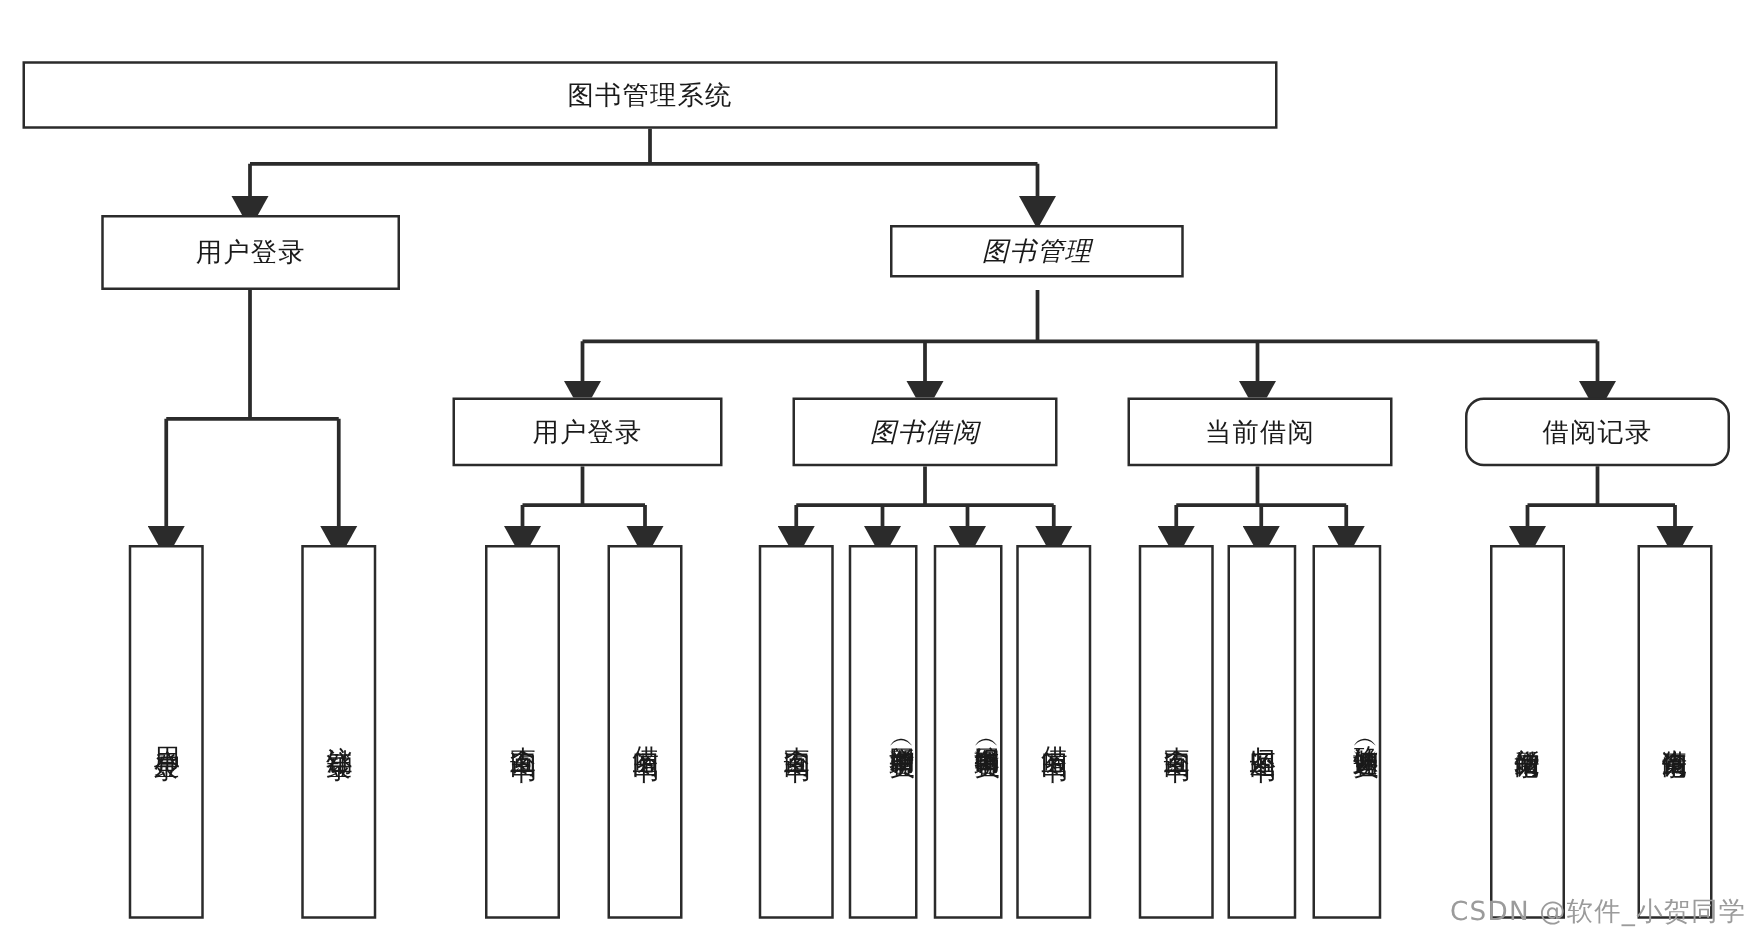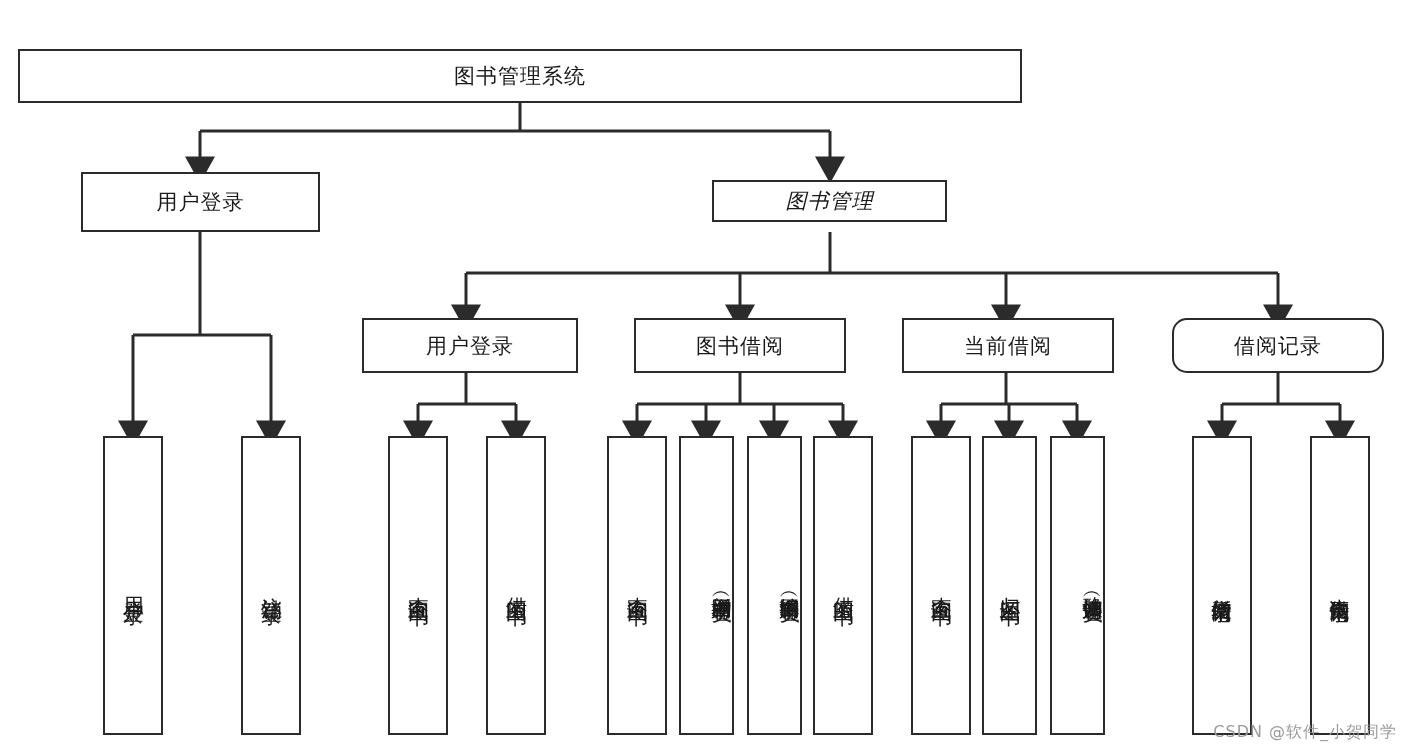--- a/index.html
+++ b/index.html
@@ -52,21 +52,21 @@
     font-size: 20px;
     letter-spacing: 1px;
   }
   .node.vert.top-anchor {
     align-items: flex-start;
   }
   #watermark {
     position: absolute;
     right: 8px;
     bottom: 4px;
-    font-size: 16px;
+    font-size: 21px;
     color: #9b9b9b;
     letter-spacing: 1px;
     white-space: nowrap;
     font-family: "DejaVu Sans", "Liberation Sans", sans-serif;
   }
 </style>
 </head>
 <body>
 
 <div id="diagram-root">
@@ -123,21 +123,21 @@
   </svg>
 
   <div class="node horiz" style="left:18px; top:13px; width:1004px; height:54px;margin-top:36px;">图书管理系统</div>
 
   <div class="node horiz" style="left:81px; top:172px; width:239px; height:60px;">用户登录</div>
 
   <div class="node horiz" style="left:712px; top:180px; width:235px; height:42px;font-style:italic;">图书管理</div>
 
   <div class="node horiz" style="left:362px; top:318px; width:216px; height:55px;">用户登录</div>
 
-  <div class="node horiz" style="left:634px; top:318px; width:212px; height:55px;">图书借阅</div>
+  <div class="node horiz" style="left:634px; top:318px; width:212px; height:55px;font-style:italic;">图书借阅</div>
 
   <div class="node horiz" style="left:902px; top:318px; width:212px; height:55px;">当前借阅</div>
 
   <div class="node horiz" style="left:1172px; top:318px; width:212px; height:55px;border-radius:15px;">借阅记录</div>
 
   <div class="node vert" style="left:103px; top:436px; width:60px; height:299px;">用户登录</div>
 
   <div class="node vert" style="left:241px; top:436px; width:60px; height:299px;">注销登录</div>
 
   <div class="node vert" style="left:388px; top:436px; width:60px; height:299px;">查询图书</div>

